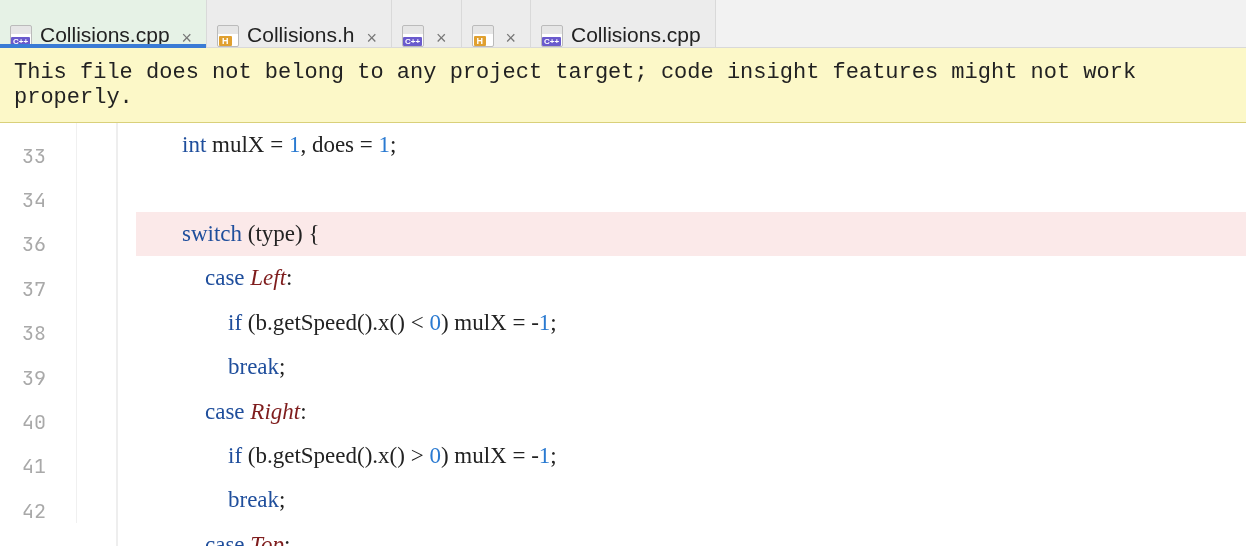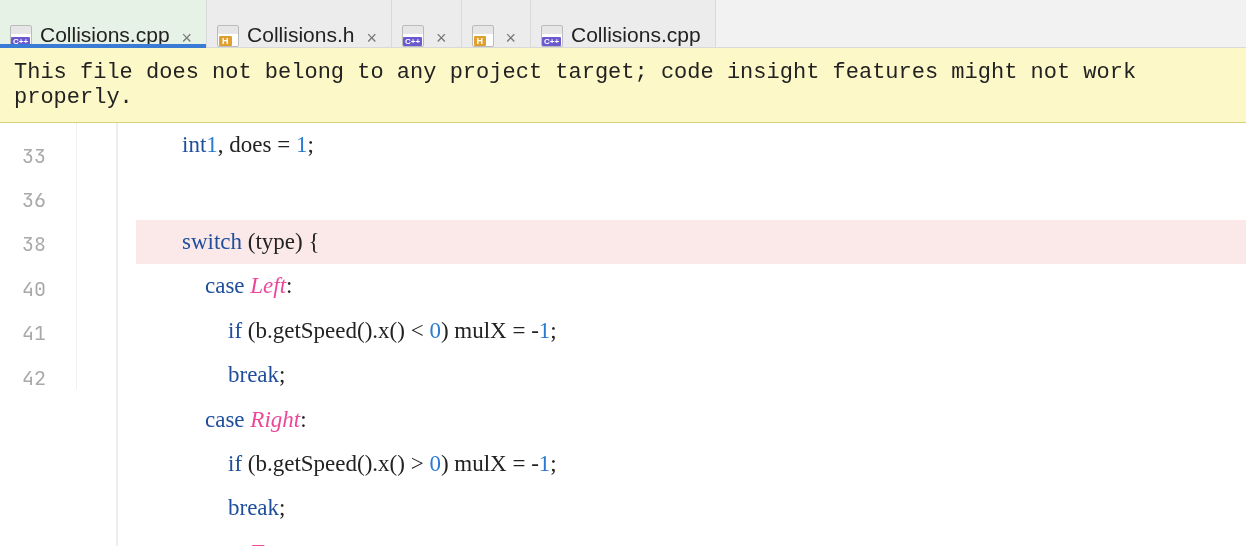--- a/index.html
+++ b/index.html
@@ -170,27 +170,26 @@
     font-family: Liberation Serif, serif;
   }
   .code-row {
     height: 44.4px;
     display: flex;
     align-items: center;
     white-space: pre;
   }
   .code-row.hl {
     background: #fbe9e9;
-    margin-top: 8px;
   }
 
   
   .kw { color: #1f4e9c; }
   .num { color: #2a7ad1; }
-  .id-it { color: #ec4899; font-style: italic; }
+  .id-it { color: #7f1d1d; font-style: italic; }
   .pln { color: #222; }
   .punc { color: #222; }
 </style>
 </head>
 <body>
 
 <div class="tabs" id="tabs-container">
     <div class="tab active">
       <span class="file-icon icon-cpp"></span>
       <span class="label">Collisions.cpp</span>
@@ -220,47 +219,62 @@
 </div>
 
 <div class="editor">
   <div class="gutter" id="gutter-container">
       <div class="gutter-row">
         <span class="line-no">33</span>
         <span class="bp-col"></span>
         <span class="fold-col"></span>
       </div>
       <div class="gutter-row">
+        <span class="line-no">34</span>
+        <span class="bp-col"></span>
+        <span class="fold-col"></span>
+      </div>
+      <div class="gutter-row">
         <span class="line-no">36</span>
         <span class="bp-col"></span>
         <span class="fold-col"></span>
       </div>
       <div class="gutter-row">
+        <span class="line-no">37</span>
+        <span class="bp-col"></span>
+        <span class="fold-col"></span>
+      </div>
+      <div class="gutter-row">
         <span class="line-no">38</span>
         <span class="bp-col"></span>
         <span class="fold-col"></span>
       </div>
       <div class="gutter-row">
+        <span class="line-no">39</span>
+        <span class="bp-col"></span>
+        <span class="fold-col"></span>
+      </div>
+      <div class="gutter-row">
         <span class="line-no">40</span>
         <span class="bp-col"></span>
         <span class="fold-col"></span>
       </div>
       <div class="gutter-row">
         <span class="line-no">41</span>
         <span class="bp-col"></span>
         <span class="fold-col"></span>
       </div>
       <div class="gutter-row">
         <span class="line-no">42</span>
         <span class="bp-col"></span>
         <span class="fold-col"></span>
       </div>
     </div>
   <div class="code" id="code-container">
-      <div class="code-row"><span class="pln">        </span><span class="kw">int</span><span class="num">1</span><span class="pln">, does = </span><span class="num">1</span><span class="punc">;</span></div>
+      <div class="code-row"><span class="pln">        </span><span class="kw">int</span><span class="pln"> mulX = </span><span class="num">1</span><span class="pln">, does = </span><span class="num">1</span><span class="punc">;</span></div>
       <div class="code-row"><span class="pln"></span></div>
       <div class="code-row hl"><span class="pln">        </span><span class="kw">switch</span><span class="pln"> (type) {</span></div>
       <div class="code-row"><span class="pln">            </span><span class="kw">case</span><span class="pln"> </span><span class="id-it">Left</span><span class="punc">:</span></div>
       <div class="code-row"><span class="pln">                </span><span class="kw">if</span><span class="pln"> (b.getSpeed().x() &lt; </span><span class="num">0</span><span class="pln">) mulX = -</span><span class="num">1</span><span class="punc">;</span></div>
       <div class="code-row"><span class="pln">                </span><span class="kw">break</span><span class="punc">;</span></div>
       <div class="code-row"><span class="pln">            </span><span class="kw">case</span><span class="pln"> </span><span class="id-it">Right</span><span class="punc">:</span></div>
       <div class="code-row"><span class="pln">                </span><span class="kw">if</span><span class="pln"> (b.getSpeed().x() &gt; </span><span class="num">0</span><span class="pln">) mulX = -</span><span class="num">1</span><span class="punc">;</span></div>
       <div class="code-row"><span class="pln">                </span><span class="kw">break</span><span class="punc">;</span></div>
       <div class="code-row"><span class="pln">            </span><span class="kw">case</span><span class="pln"> </span><span class="id-it">Top</span><span class="punc">:</span></div>
     </div>

